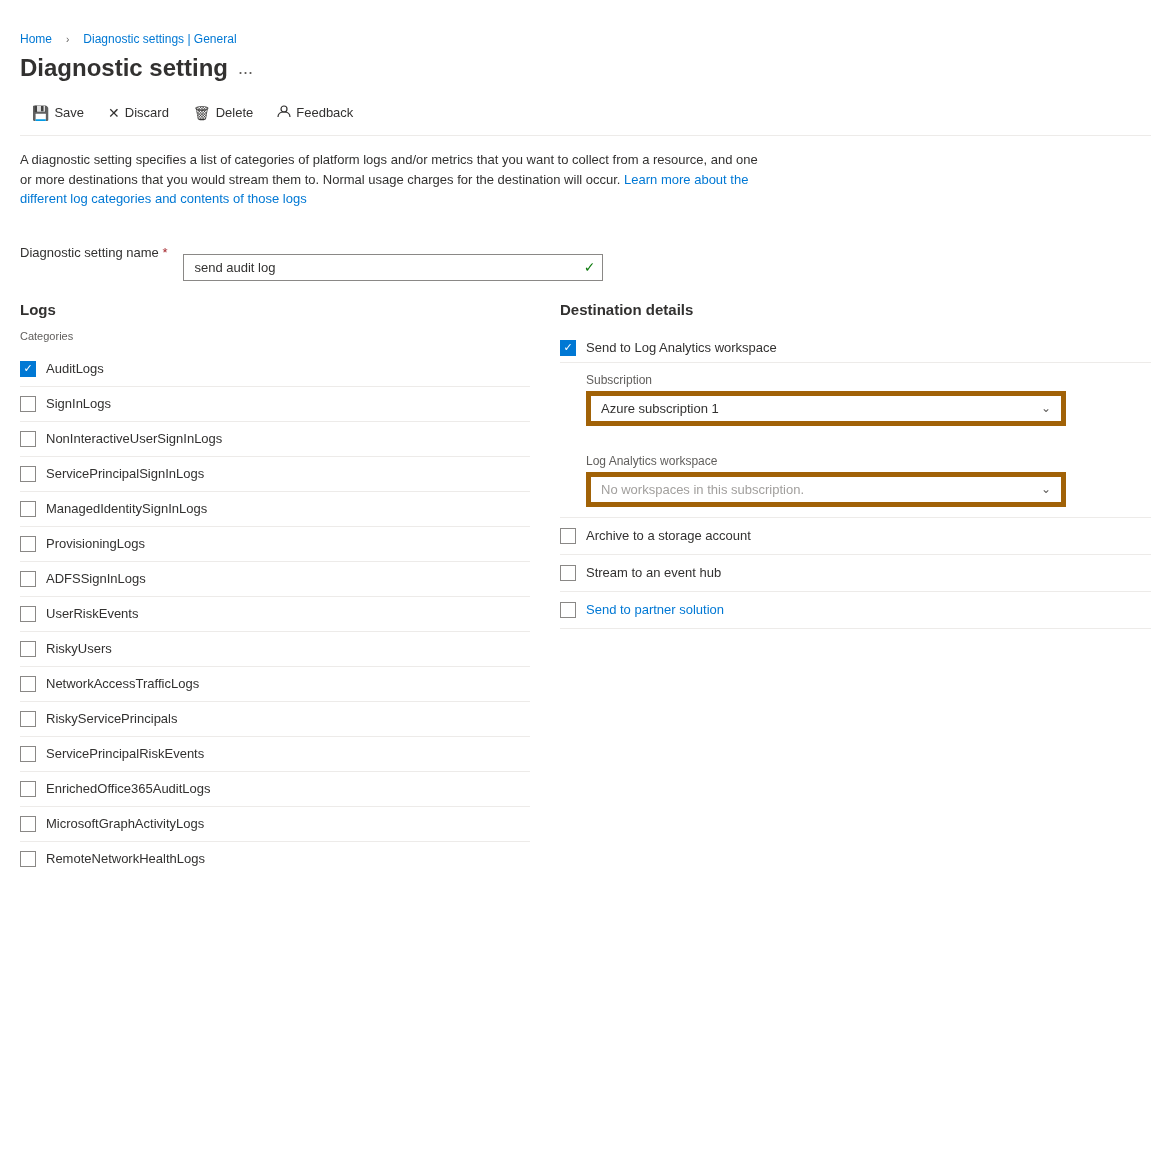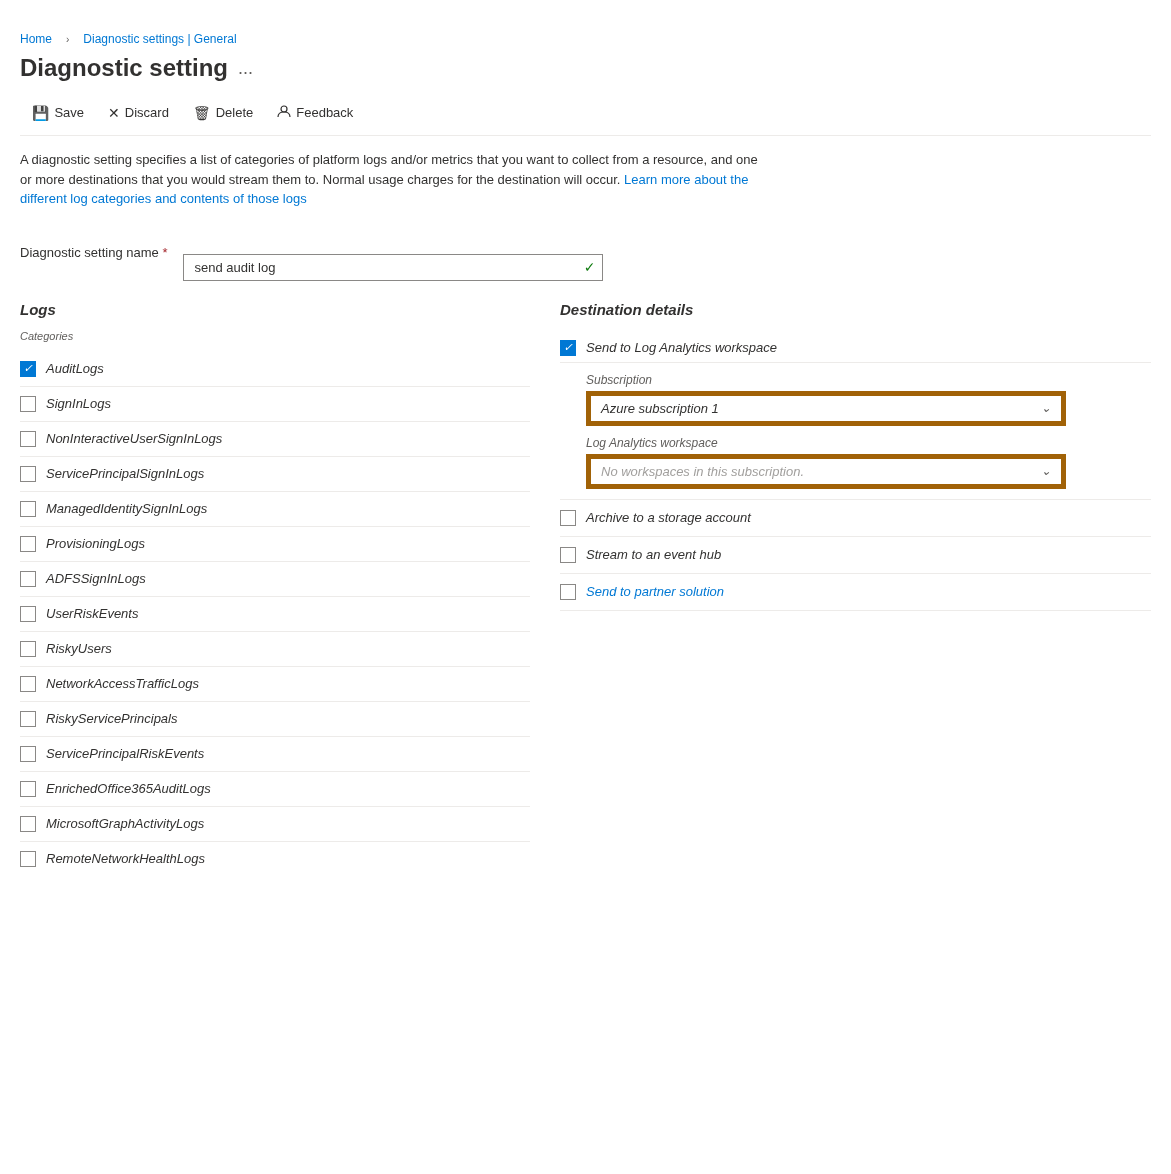--- a/index.html
+++ b/index.html
@@ -27,21 +27,21 @@
 
     
     .field-row { display: flex; align-items: center; gap: 16px; margin-bottom: 20px; }
     .field-label { font-size: 13px; color: #323130; white-space: nowrap; }
     .field-label .required { color: #a4262c; }
     .text-input-wrap { position: relative; width: 420px; margin-top: 29px; }
     .text-input { width: 100%; border: 1px solid #8a8886; padding: 5px 30px 5px 10px; font-size: 13px; color: #323130; outline: none; }
     .input-check { position: absolute; right: 8px; top: 50%; transform: translateY(-50%); color: #107c10; font-size: 14px; }
 
     
-    .two-col { display: flex; gap: 0; font-style: italic; }
+    .two-col { display: flex; gap: 0; }
     .col-left { flex: 0 0 540px; padding-right: 30px; }
     .col-right { flex: 1; }
 
     
     .section-header { font-size: 15px; font-weight: 600; color: #323130; margin-bottom: 12px; }
     .sub-header { font-size: 11px; color: #605e5c; margin-bottom: 10px; }
 
     
     .checkbox-row { display: flex; align-items: center; gap: 10px; padding: 9px 0; border-bottom: 1px solid #edebe9; }
     .checkbox-row:last-child { border-bottom: none; }
@@ -197,21 +197,21 @@
         <span class="dest-label">Send to Log Analytics workspace</span>
       </div>
 
       <div class="dropdown-group">
         <div class="dropdown-label">Subscription</div>
         <div class="dropdown-select">
           <span>Azure subscription 1</span>
           <span class="chevron">⌄</span>
         </div>
 
-        <div style="margin-top: 10px;">
+        <div style="margin-top: 28px;">
           <div class="dropdown-label">Log Analytics workspace</div>
           <div class="dropdown-select disabled-select">
             <span>No workspaces in this subscription.</span>
             <span class="chevron">⌄</span>
           </div>
         </div>
       </div>
 
       <div class="dest-row">
         <div class="cb"></div>

